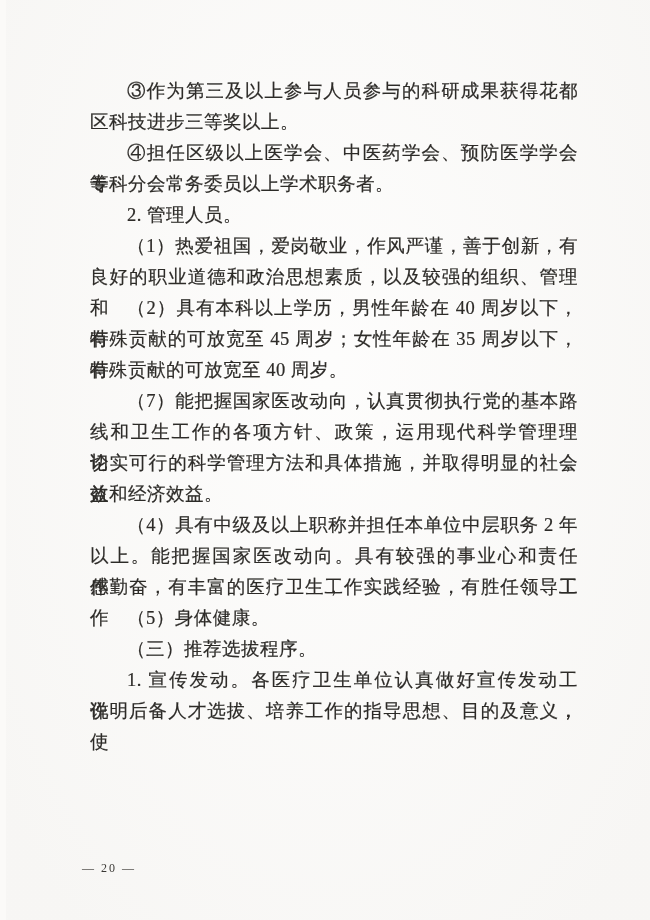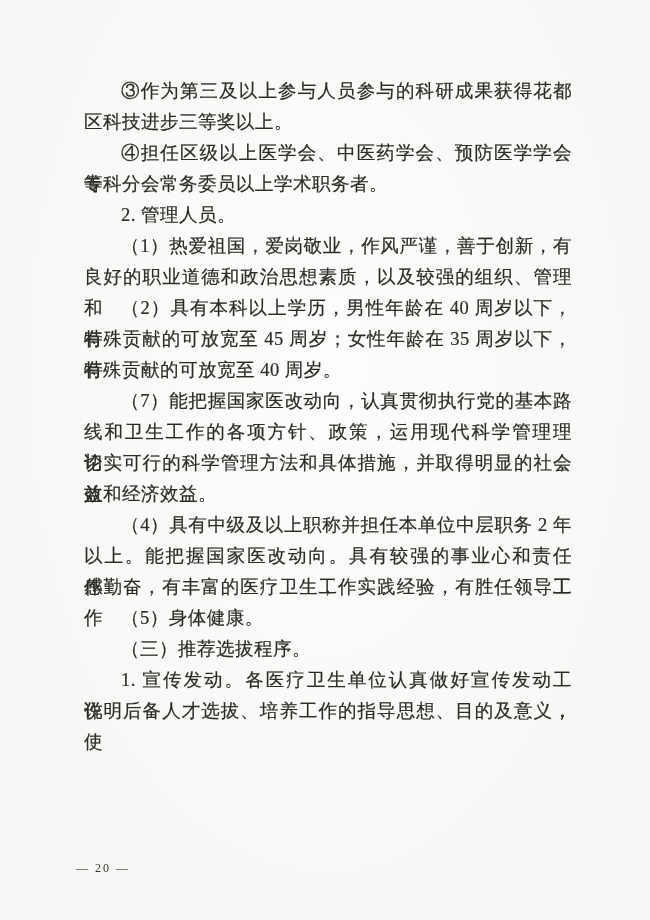--- a/index.html
+++ b/index.html
@@ -18,20 +18,21 @@
     color: var(--ink);
     position: relative;
   }
   .page {
     position: absolute;
     inset: 0;
     
     background:
       radial-gradient(ellipse at 50% 40%, rgba(255,255,255,0.6), rgba(0,0,0,0.015) 90%),
       var(--paper);
+    margin-left: 6px;
   }
   .content {
     position: absolute;
     left: 84px;
     top: 76px;
     width: 488px;
   }
   .line {
     font-size: 18.5px;
     line-height: 31px;

